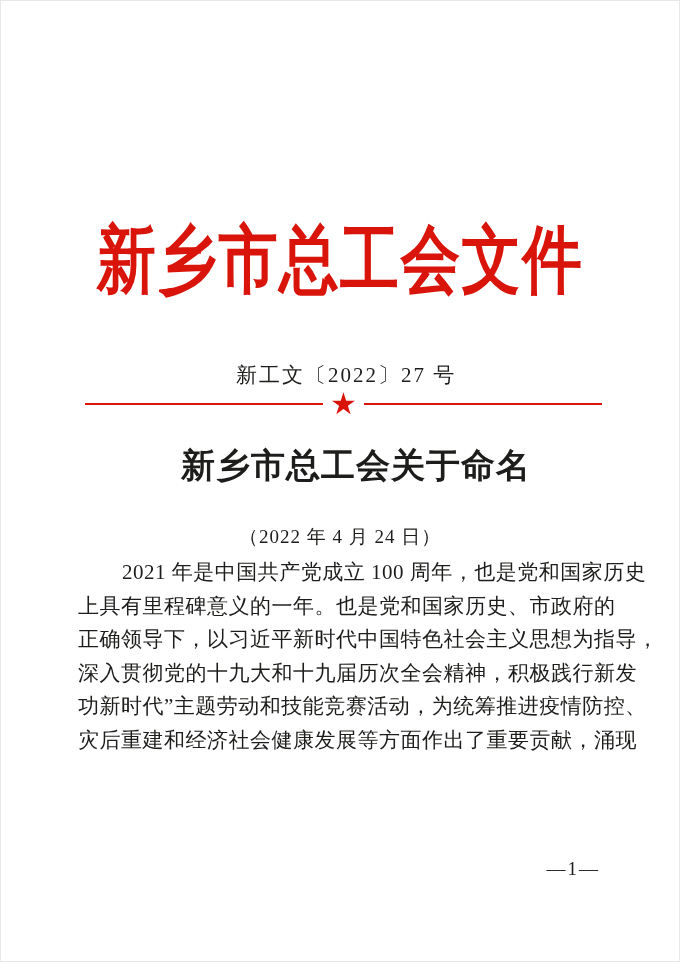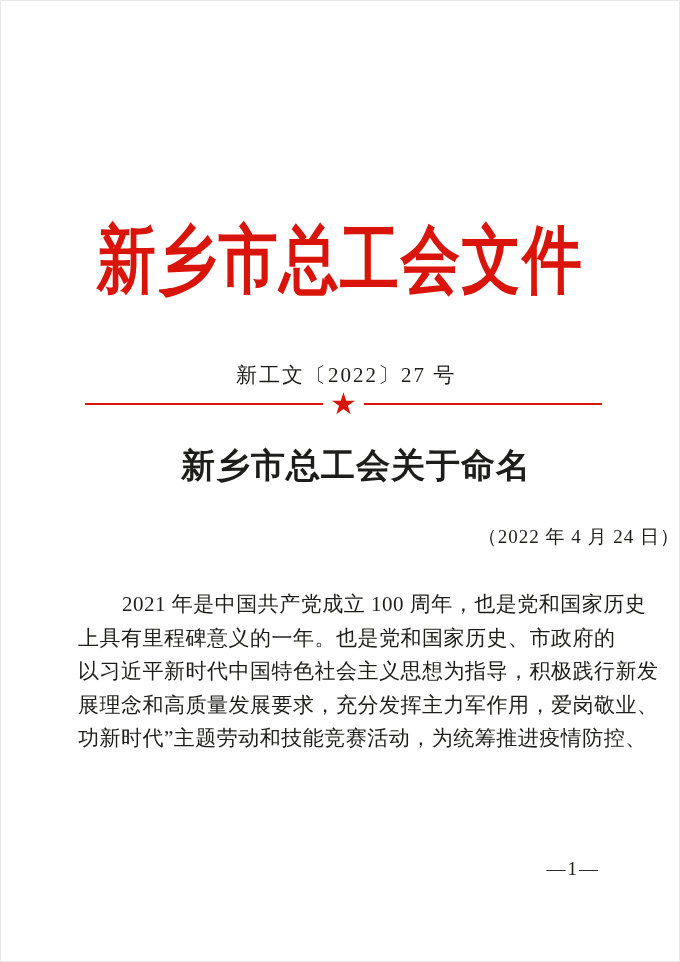--- a/index.html
+++ b/index.html
@@ -52,26 +52,26 @@
   .title-block{
     position:absolute;top:449px;left:16px;width:680px;
     text-align:center;
     font-weight:bold;
     font-size:34px;
     line-height:34px;
     letter-spacing:1px;
   }
   .date-line{
     position:absolute;top:524px;left:0;width:680px;
-    text-align:right;
+    text-align:center;
     font-size:19px;
     letter-spacing:1px;
   }
   .body-text{
-    position:absolute;top:588px;left:78px;width:524px;
+    position:absolute;top:556px;left:78px;width:524px;
     font-size:21px;
   }
   .body-line{
     height:33.5px;
     line-height:33.5px;
     text-align:justify;
     text-align-last:justify;
     letter-spacing:0.5px;
     white-space:nowrap;
   }
@@ -101,20 +101,21 @@
 
   <div class="title-block">
     <div>新乡市总工会关于命名</div>
   </div>
 
   <div class="date-line">（2022 年 4 月 24 日）</div>
 
   <div class="body-text">
     <div class="body-line first">2021 年是中国共产党成立 100 周年，也是党和国家历史</div>
     <div class="body-line">上具有里程碑意义的一年。也是党和国家历史、市政府的</div>
-    <div class="body-line">以习近平新时代中国特色社会主义思想为指导，积极践行新发</div>
-    <div class="body-line">展理念和高质量发展要求，充分发挥主力军作用，爱岗敬业、</div>
+    <div class="body-line">正确领导下，以习近平新时代中国特色社会主义思想为指导，</div>
+    <div class="body-line">深入贯彻党的十九大和十九届历次全会精神，积极践行新发</div>
     <div class="body-line">功新时代”主题劳动和技能竞赛活动，为统筹推进疫情防控、</div>
+    <div class="body-line">灾后重建和经济社会健康发展等方面作出了重要贡献，涌现</div>
   </div>
 
   <div class="page-footer">—1—</div>
 
 </div>
 
 </body></html>

